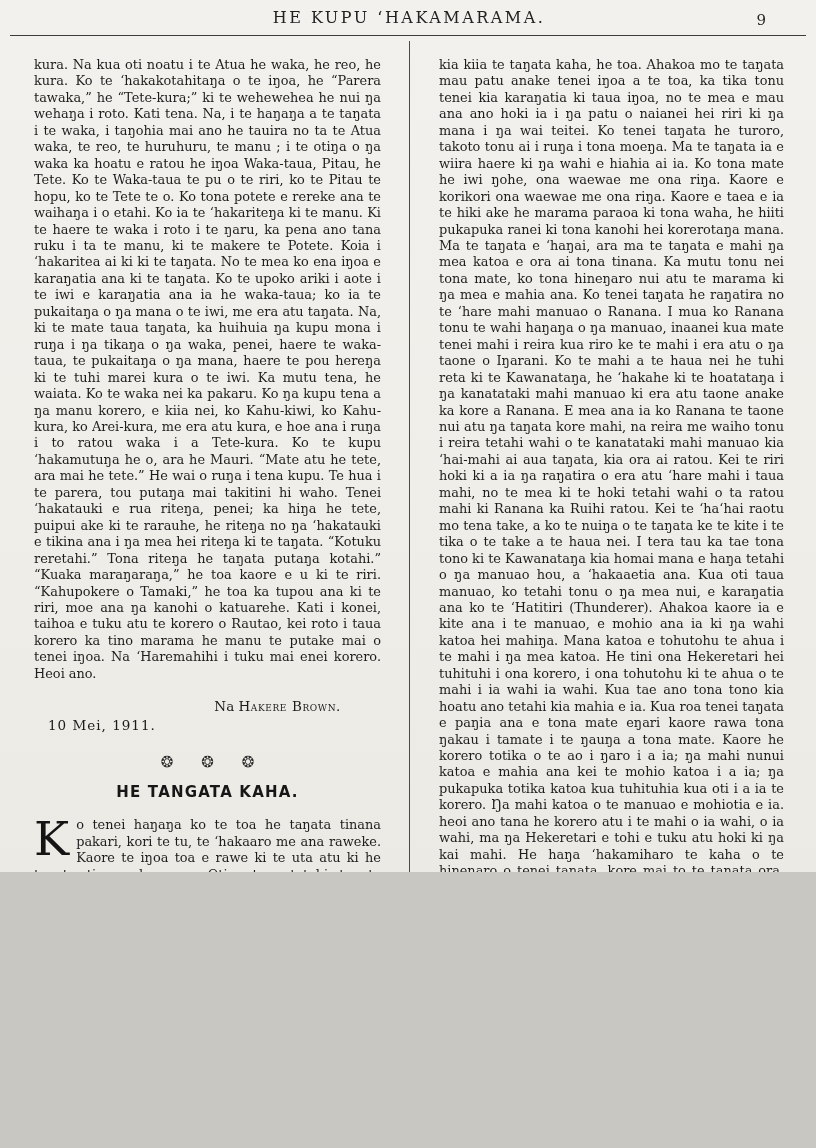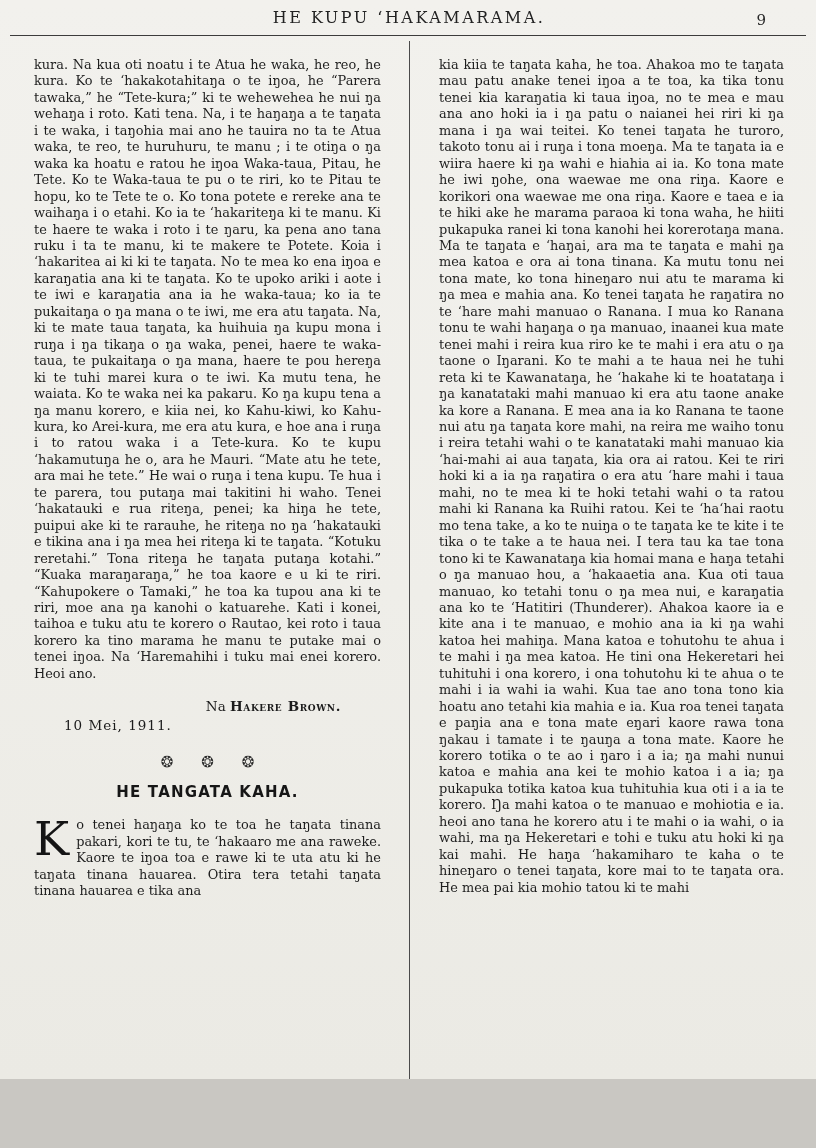--- a/index.html
+++ b/index.html
@@ -3,21 +3,21 @@
 <meta charset="utf-8">
 <style>
   html, body {
     margin: 0;
     padding: 0;
     background: #c9c7c2;
   }
   .page {
     position: relative;
     width: 816px;
-    height: 1079px;
+    height: 872px;
     margin: 0 auto;
     box-sizing: border-box;
     padding: 8px 16px 0 18px;
     background: linear-gradient(180deg, #f2f1ed 0%, #efeee9 55%, #ebeae4 100%);
     color: #1b1b1b;
     font-family: "DejaVu Serif", "Liberation Serif", serif;
     overflow: hidden;
   }
   
   .masthead {
@@ -65,28 +65,27 @@
   }
   
   .signature {
     margin: 10px 56px 2px 0;
     text-align: right;
     font-size: 13.5px;
   }
   .smallcaps {
     font-variant: small-caps;
     letter-spacing: 0.6px;
-    font-weight: bold;
   }
   .address {
     margin: 3px 0 0 30px;
     font-size: 13.5px;
   }
   .address.date {
-    margin-left: 46px;
+    margin-left: 30px;
     letter-spacing: 1px;
   }
   
   .ornaments {
     display: flex;
     justify-content: center;
     gap: 28px;
     margin: 20px 0 12px;
     font-family: "DejaVu Sans", sans-serif;
     font-size: 15px;

